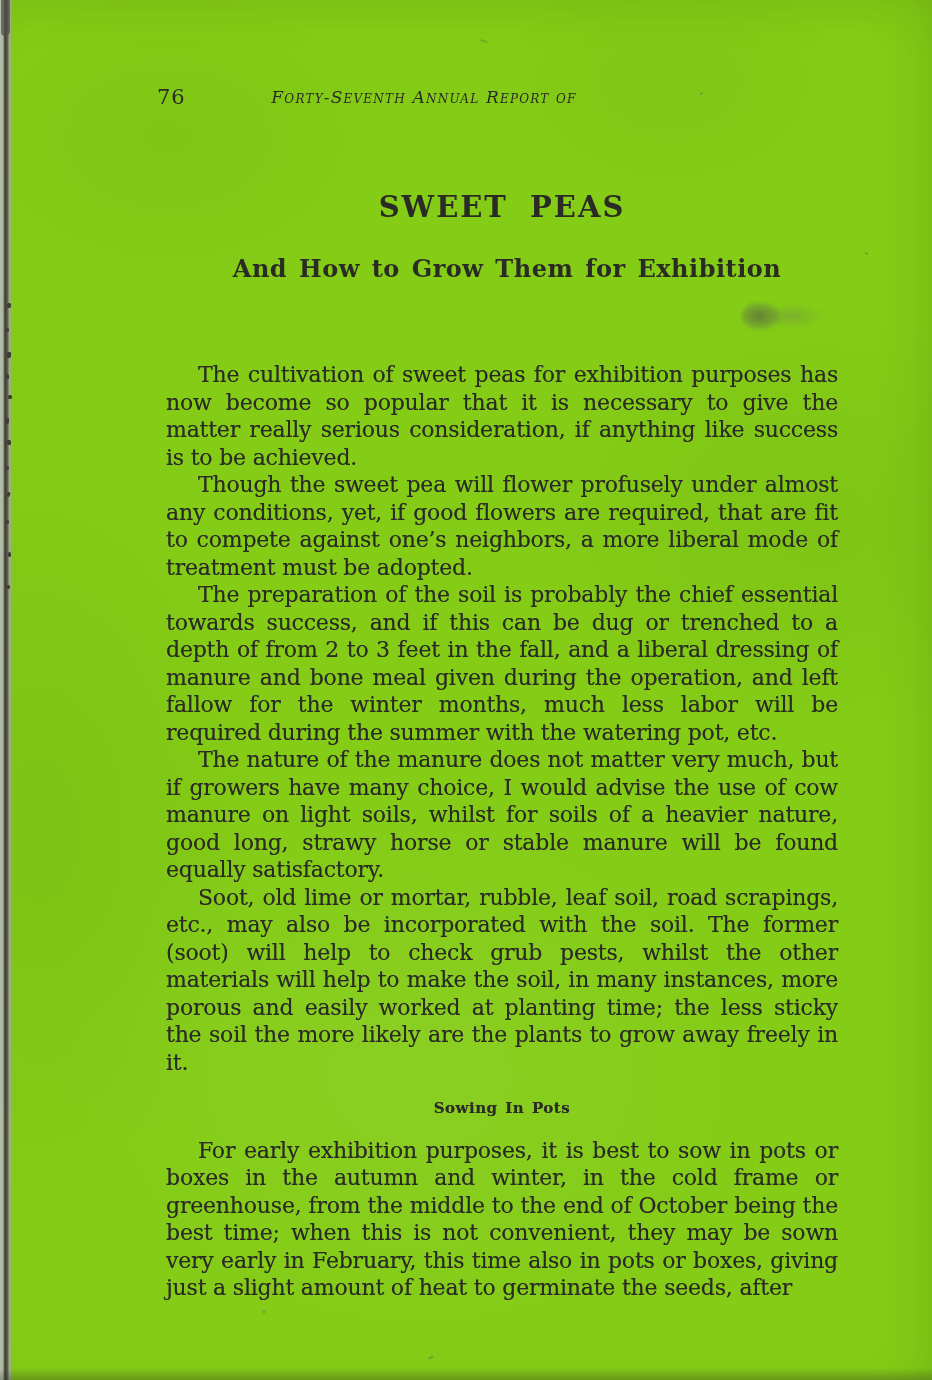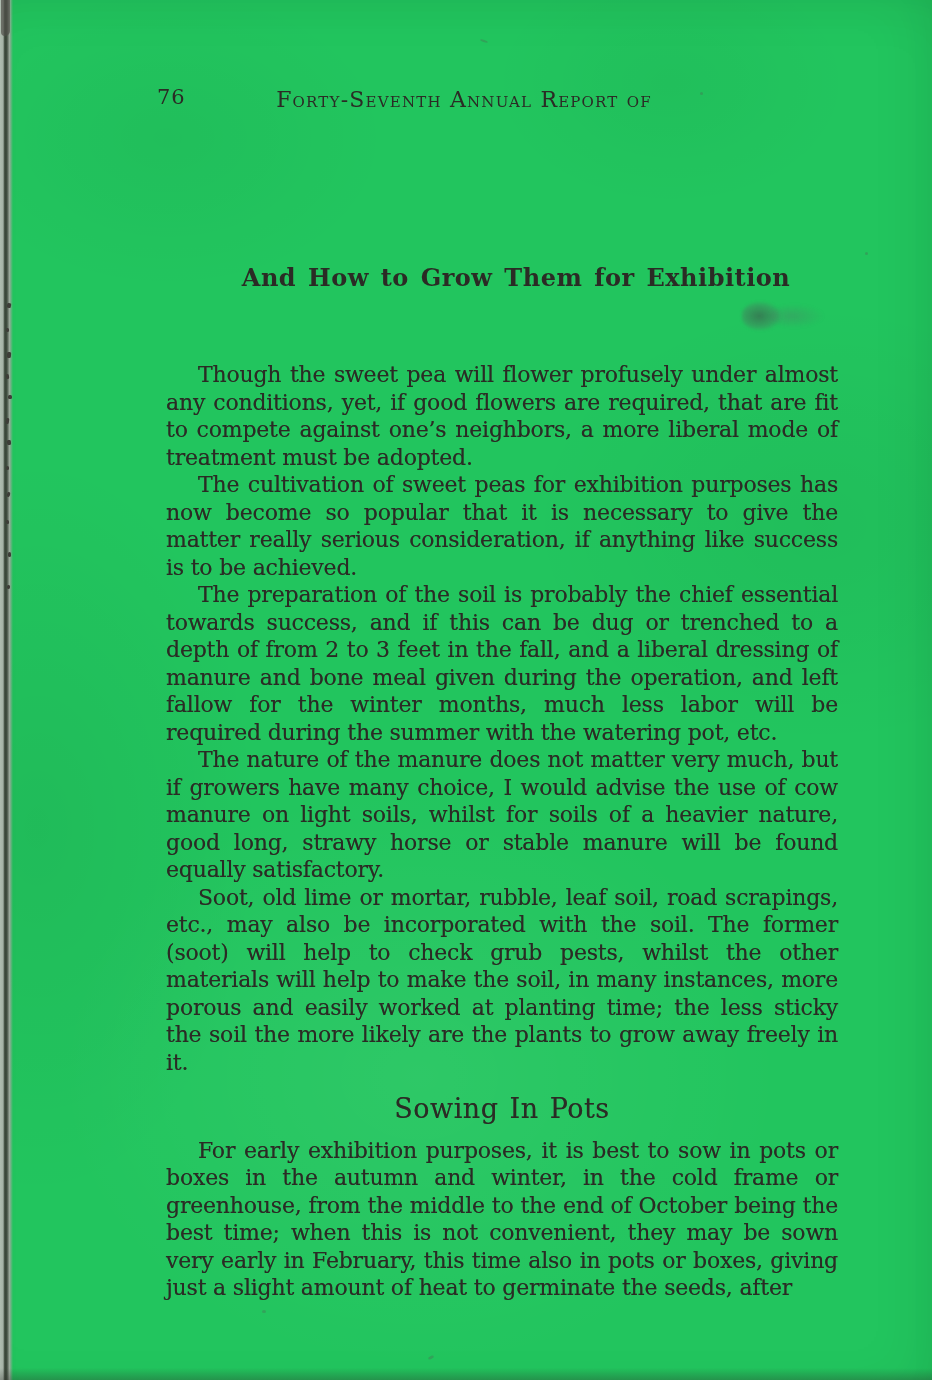--- a/index.html
+++ b/index.html
@@ -5,21 +5,21 @@
   html, body {
     margin: 0;
     padding: 0;
     background: #b5b6b1;
   }
   .page {
     position: relative;
     width: 932px;
     height: 1380px;
     margin: 0 auto;
-    background: #22c55e;
+    background: #84cc16;
     overflow: hidden;
     font-family: "DejaVu Serif", "Liberation Serif", serif;
     color: #2b2b25;
     box-shadow: inset -25px 0 70px -35px rgba(0,0,0,.14),
                 inset 0 30px 70px -45px rgba(0,0,0,.10);
   }
   
   .grain {
     position: absolute; inset: 0; pointer-events: none;
     background:
@@ -66,49 +66,50 @@
     position: absolute; left: 32px; top: 9px; width: 54px; height: 24px;
     background: radial-gradient(ellipse at 40% 50%, rgba(96,96,106,.26), rgba(0,0,0,0) 72%);
     filter: blur(1.8px); border-radius: 50%;
   }
 
   .page-number {
     position: absolute; left: 157px; top: 85px;
     font-size: 21px; letter-spacing: 1px;
   }
   .running-header {
-    position: absolute; left: 464px; top: 87px; transform: translateX(-50%);
-    font-variant: small-caps; font-size: 22px; letter-spacing: 1.2px;
+    position: absolute; left: 424px; top: 87px; transform: translateX(-50%);
+    font-variant: small-caps; font-size: 17px; letter-spacing: 1.2px;
     white-space: nowrap;
+    font-style: italic;
   }
   .title {
     position: absolute; left: 166px; width: 672px; top: 190px; margin: 0;
     text-align: center; font-size: 29px; font-weight: 700;
     letter-spacing: 2px; word-spacing: 10px;
   }
   .subtitle {
-    position: absolute; left: 166px; width: 672px; top: 249px; margin: 14px;
+    position: absolute; left: 166px; width: 672px; top: 249px; margin: 5px;
     text-align: center; font-size: 24px; font-weight: 700;
     letter-spacing: .5px; word-spacing: 3px;
   }
   .byline {
     position: absolute; left: 141px; width: 672px; top: 303px;
     text-align: center; font-size: 24px; letter-spacing: .3px;
   }
   .body {
     position: absolute; left: 166px; top: 361px; width: 672px;
     font-size: 22px; line-height: 27.5px; letter-spacing: -.2px;
     text-shadow: 0 0 .5px rgba(43,43,37,.55);
   }
   .body p {
     margin: 0; text-indent: 32px; text-align: justify;
   }
   .section-heading {
     margin: 19px 0 14px; text-align: center;
-    font-size: 27px; font-weight: 400; letter-spacing: .5px; word-spacing: 2px;
+    font-size: 15px; font-weight: 700; letter-spacing: .5px; word-spacing: 2px;
   }
 </style>
 </head>
 <body>
 
 <div class="page">
 
   <div class="grain"></div>
   <div class="binding"></div>
   <div class="corner-mark"></div>
@@ -128,30 +129,31 @@
 
   <i class="dust" style="left:428px; top:1356px; width:6px;  height:3px; transform:rotate(-25deg)"></i>
   <i class="dust" style="left:262px; top:1310px; width:4px;  height:3px"></i>
   <i class="dust" style="left:865px; top:252px;  width:3px;  height:3px"></i>
   <i class="dust" style="left:700px; top:92px;   width:3px;  height:3px"></i>
   <i class="dust" style="left:480px; top:40px;   width:8px;  height:2px; transform:rotate(20deg)"></i>
 
   <div class="page-number">76</div>
   <div class="running-header">Forty-Seventh Annual Report of</div>
 
+  <h1 class="title">SWEET PEAS</h1>
   <h2 class="subtitle">And How to Grow Them for Exhibition</h2>
 
   <div class="smudge">
     <span class="blob"></span>
     <span class="haze"></span>
   </div>
 
   <div class="body">
+    <p>The cultivation of sweet peas for exhibition purposes has now become so popular that it is necessary to give the matter really serious consideration, if anything like success is to be achieved.</p>
     <p>Though the sweet pea will flower profusely under almost any conditions, yet, if good flowers are required, that are fit to compete against one’s neighbors, a more liberal mode of treatment must be adopted.</p>
-    <p>The cultivation of sweet peas for exhibition purposes has now become so popular that it is necessary to give the matter really serious consideration, if anything like success is to be achieved.</p>
     <p>The preparation of the soil is probably the chief essential towards success, and if this can be dug or trenched to a depth of from 2 to 3 feet in the fall, and a liberal dressing of manure and bone meal given during the operation, and left fallow for the winter months, much less labor will be required during the summer with the watering pot, etc.</p>
     <p>The nature of the manure does not matter very much, but if growers have many choice, I would advise the use of cow manure on light soils, whilst for soils of a heavier nature, good long, strawy horse or stable manure will be found equally satisfactory.</p>
     <p>Soot, old lime or mortar, rubble, leaf soil, road scrapings, etc., may also be incorporated with the soil.  The former (soot) will help to check grub pests, whilst the other materials will help to make the soil, in many instances, more porous and easily worked at planting time; the less sticky the soil the more likely are the plants to grow away freely in it.</p>
     <h3 class="section-heading">Sowing In Pots</h3>
     <p>For early exhibition purposes, it is best to sow in pots or boxes in the autumn and winter, in the cold frame or greenhouse, from the middle to the end of October being the best time; when this is not convenient, they may be sown very early in February, this time also in pots or boxes, giving just a slight amount of heat to germinate the seeds, after</p>
   </div>
 
 </div>
 
 </body></html>

